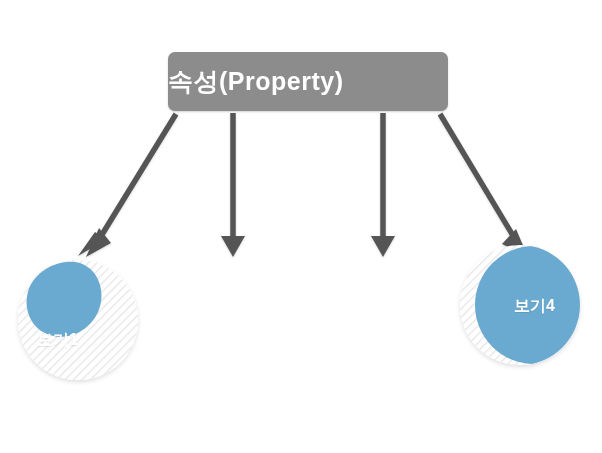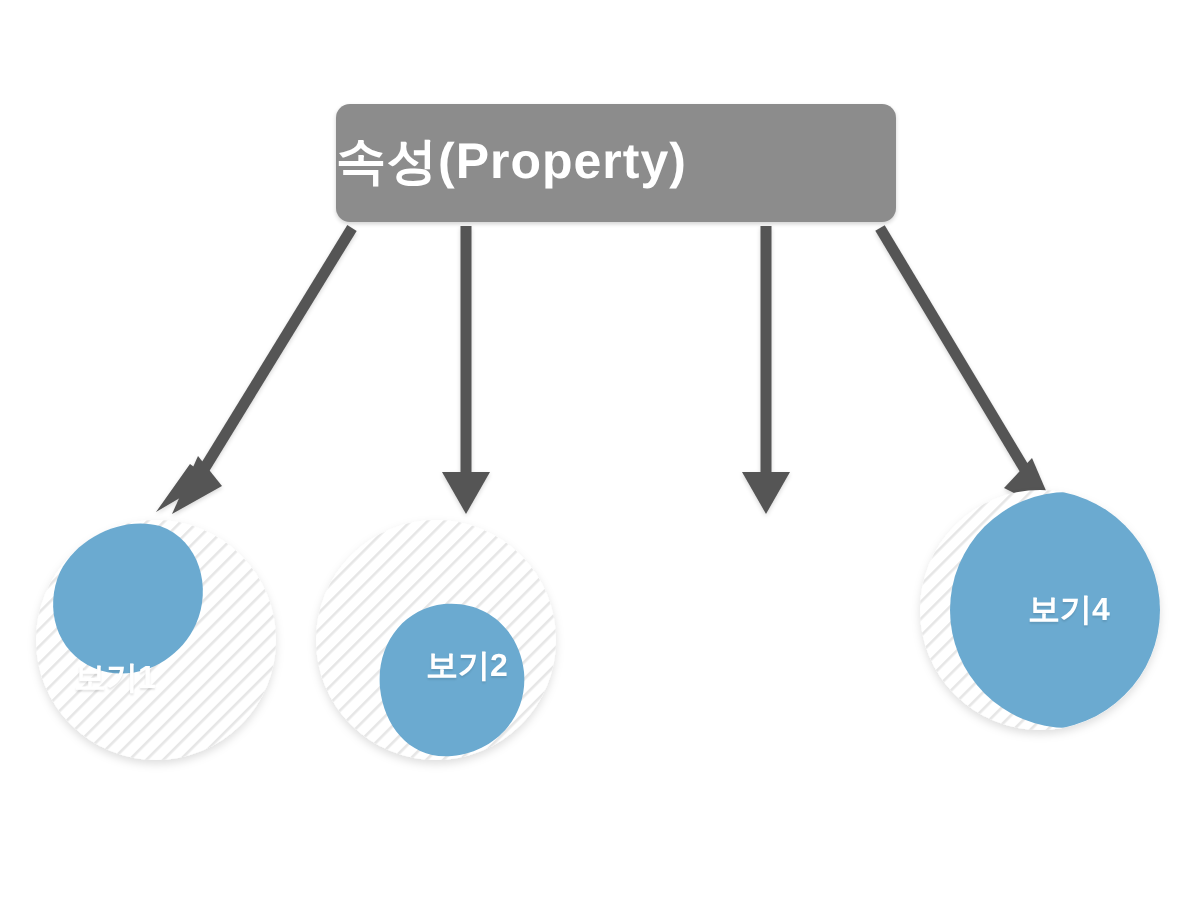--- a/index.html
+++ b/index.html
@@ -138,36 +138,20 @@
         <filter id="nshadow1" x="-25%" y="-25%" width="150%" height="150%">
           <feDropShadow dx="0" dy="2" stdDeviation="2" flood-color="#000000" flood-opacity="0.13"></feDropShadow>
         </filter>
       </defs>
       <circle cx="62" cy="62" r="60" fill="url(#hatch1)" filter="url(#nshadow1)"></circle>
       <path d="M 64 5 C 84 12 90 36 82 54 C 73 74 50 84 31 76 C 12 68 6 46 14 28 C 23 10 46 0 64 5 Z" fill="#6BAAD0"></path>
     </svg>
     <span class="node-label">보기1</span>
   </div>
 
-  <div class="node" id="node-2">
-    <svg width="124" height="124" viewBox="0 0 124 124">
-      <defs>
-        <pattern id="hatch2" width="6" height="6" patternTransform="rotate(45)" patternUnits="userSpaceOnUse">
-          <rect width="6" height="6" fill="#ffffff"></rect>
-          <line x1="0" y1="0" x2="0" y2="6" stroke="#e6e6e6" stroke-width="2.6"></line>
-        </pattern>
-        <filter id="nshadow2" x="-25%" y="-25%" width="150%" height="150%">
-          <feDropShadow dx="0" dy="2" stdDeviation="2" flood-color="#000000" flood-opacity="0.13"></feDropShadow>
-        </filter>
-      </defs>
-      <circle cx="62" cy="62" r="60" fill="url(#hatch2)" filter="url(#nshadow2)"></circle>
-      <path d="M 66 44 C 88 42 104 58 106 78 C 108 100 92 118 70 120 C 50 122 36 106 34 86 C 32 64 46 46 66 44 Z" fill="#6BAAD0"></path>
-    </svg>
-    <span class="node-label">보기2</span>
-  </div>
 
 
   <div class="node" id="node-4">
     <svg width="124" height="124" viewBox="0 0 124 124">
       <defs>
         <pattern id="hatch4" width="6" height="6" patternTransform="rotate(45)" patternUnits="userSpaceOnUse">
           <rect width="6" height="6" fill="#ffffff"></rect>
           <line x1="0" y1="0" x2="0" y2="6" stroke="#e6e6e6" stroke-width="2.6"></line>
         </pattern>
         <filter id="nshadow4" x="-25%" y="-25%" width="150%" height="150%">

